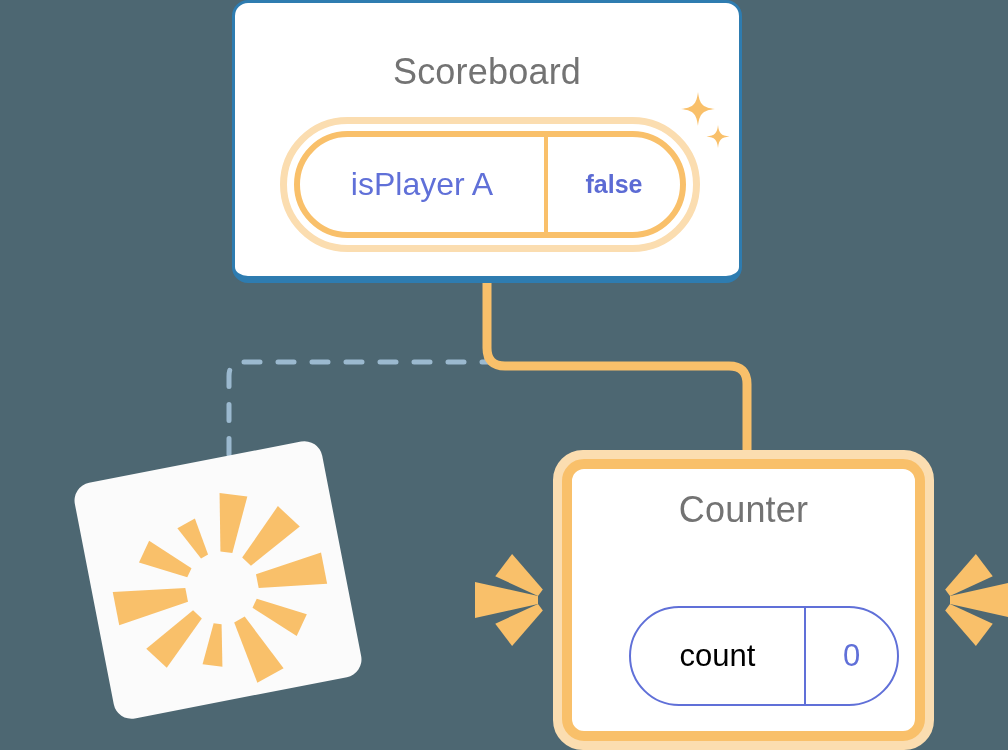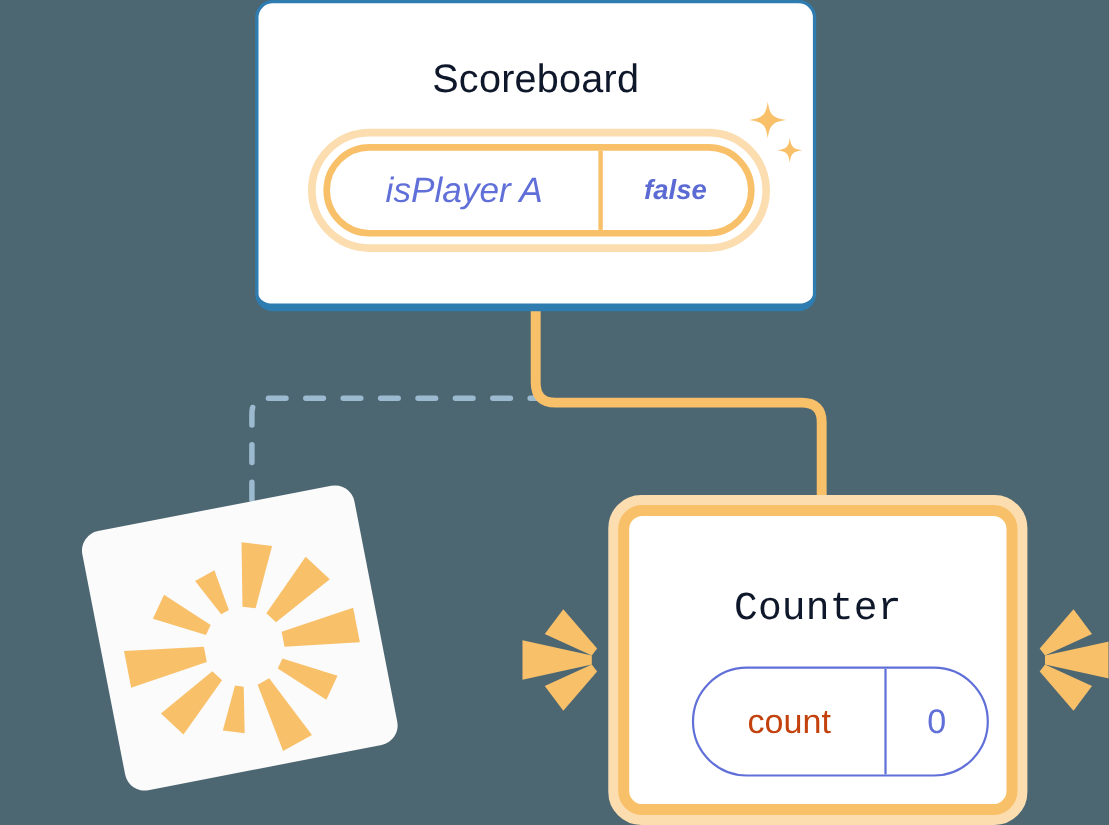--- a/index.html
+++ b/index.html
@@ -34,37 +34,36 @@
     height: 283px;
     background: #ffffff;
     border: 3px solid #2e7cb0;
     border-bottom-width: 7px;
     border-radius: 16px;
     box-sizing: border-box;
     z-index: 5;
   }
   .card-title {
     text-align: center;
-    color: #0f172a;
+    color: #737373;
     font-size: 36px;
     font-weight: 400;
     letter-spacing: 0.2px;
   }
   .card-scoreboard .card-title {
     margin-top: 48px;
   }
 
   
   .pill-wrap-sb {
     position: absolute;
     left: 45px;
     top: 114px;
     width: 420px;
-    height: 112px;
-    font-style: italic;
+    height: 135px;
   }
   .pill-sb {
     position: absolute;
     inset: 0;
     background: #ffffff;
     border: 7px solid #fbddb0;
     border-radius: 999px;
     box-sizing: border-box;
   }
   .pill-sb-inner {
@@ -126,22 +125,21 @@
   }
   .card-counter-mid {
     position: absolute;
     inset: 0;
     border: 10px solid #f9c06a;
     border-radius: 22px;
     box-sizing: border-box;
     background: #ffffff;
   }
   .card-counter-mid .card-title {
-    margin-top: 64px;
-    font-family: Liberation Mono, monospace;
+    margin-top: 20px;
   }
 
   
   .pill-wrap-ct {
     position: absolute;
     left: 57px;
     top: 137px;
     width: 270px;
     height: 100px;
   }
@@ -153,21 +151,21 @@
     border-radius: 999px;
     box-sizing: border-box;
     display: flex;
     align-items: stretch;
   }
   .pill-ct-key {
     flex: 0 0 173px;
     display: flex;
     align-items: center;
     justify-content: center;
-    color: #c2410c;
+    color: #000000;
     font-size: 31px;
   }
   .pill-ct-div {
     width: 2px;
     flex: 0 0 2px;
     background: #6070d8;
   }
   .pill-ct-val {
     flex: 1 1 auto;
     display: flex;

